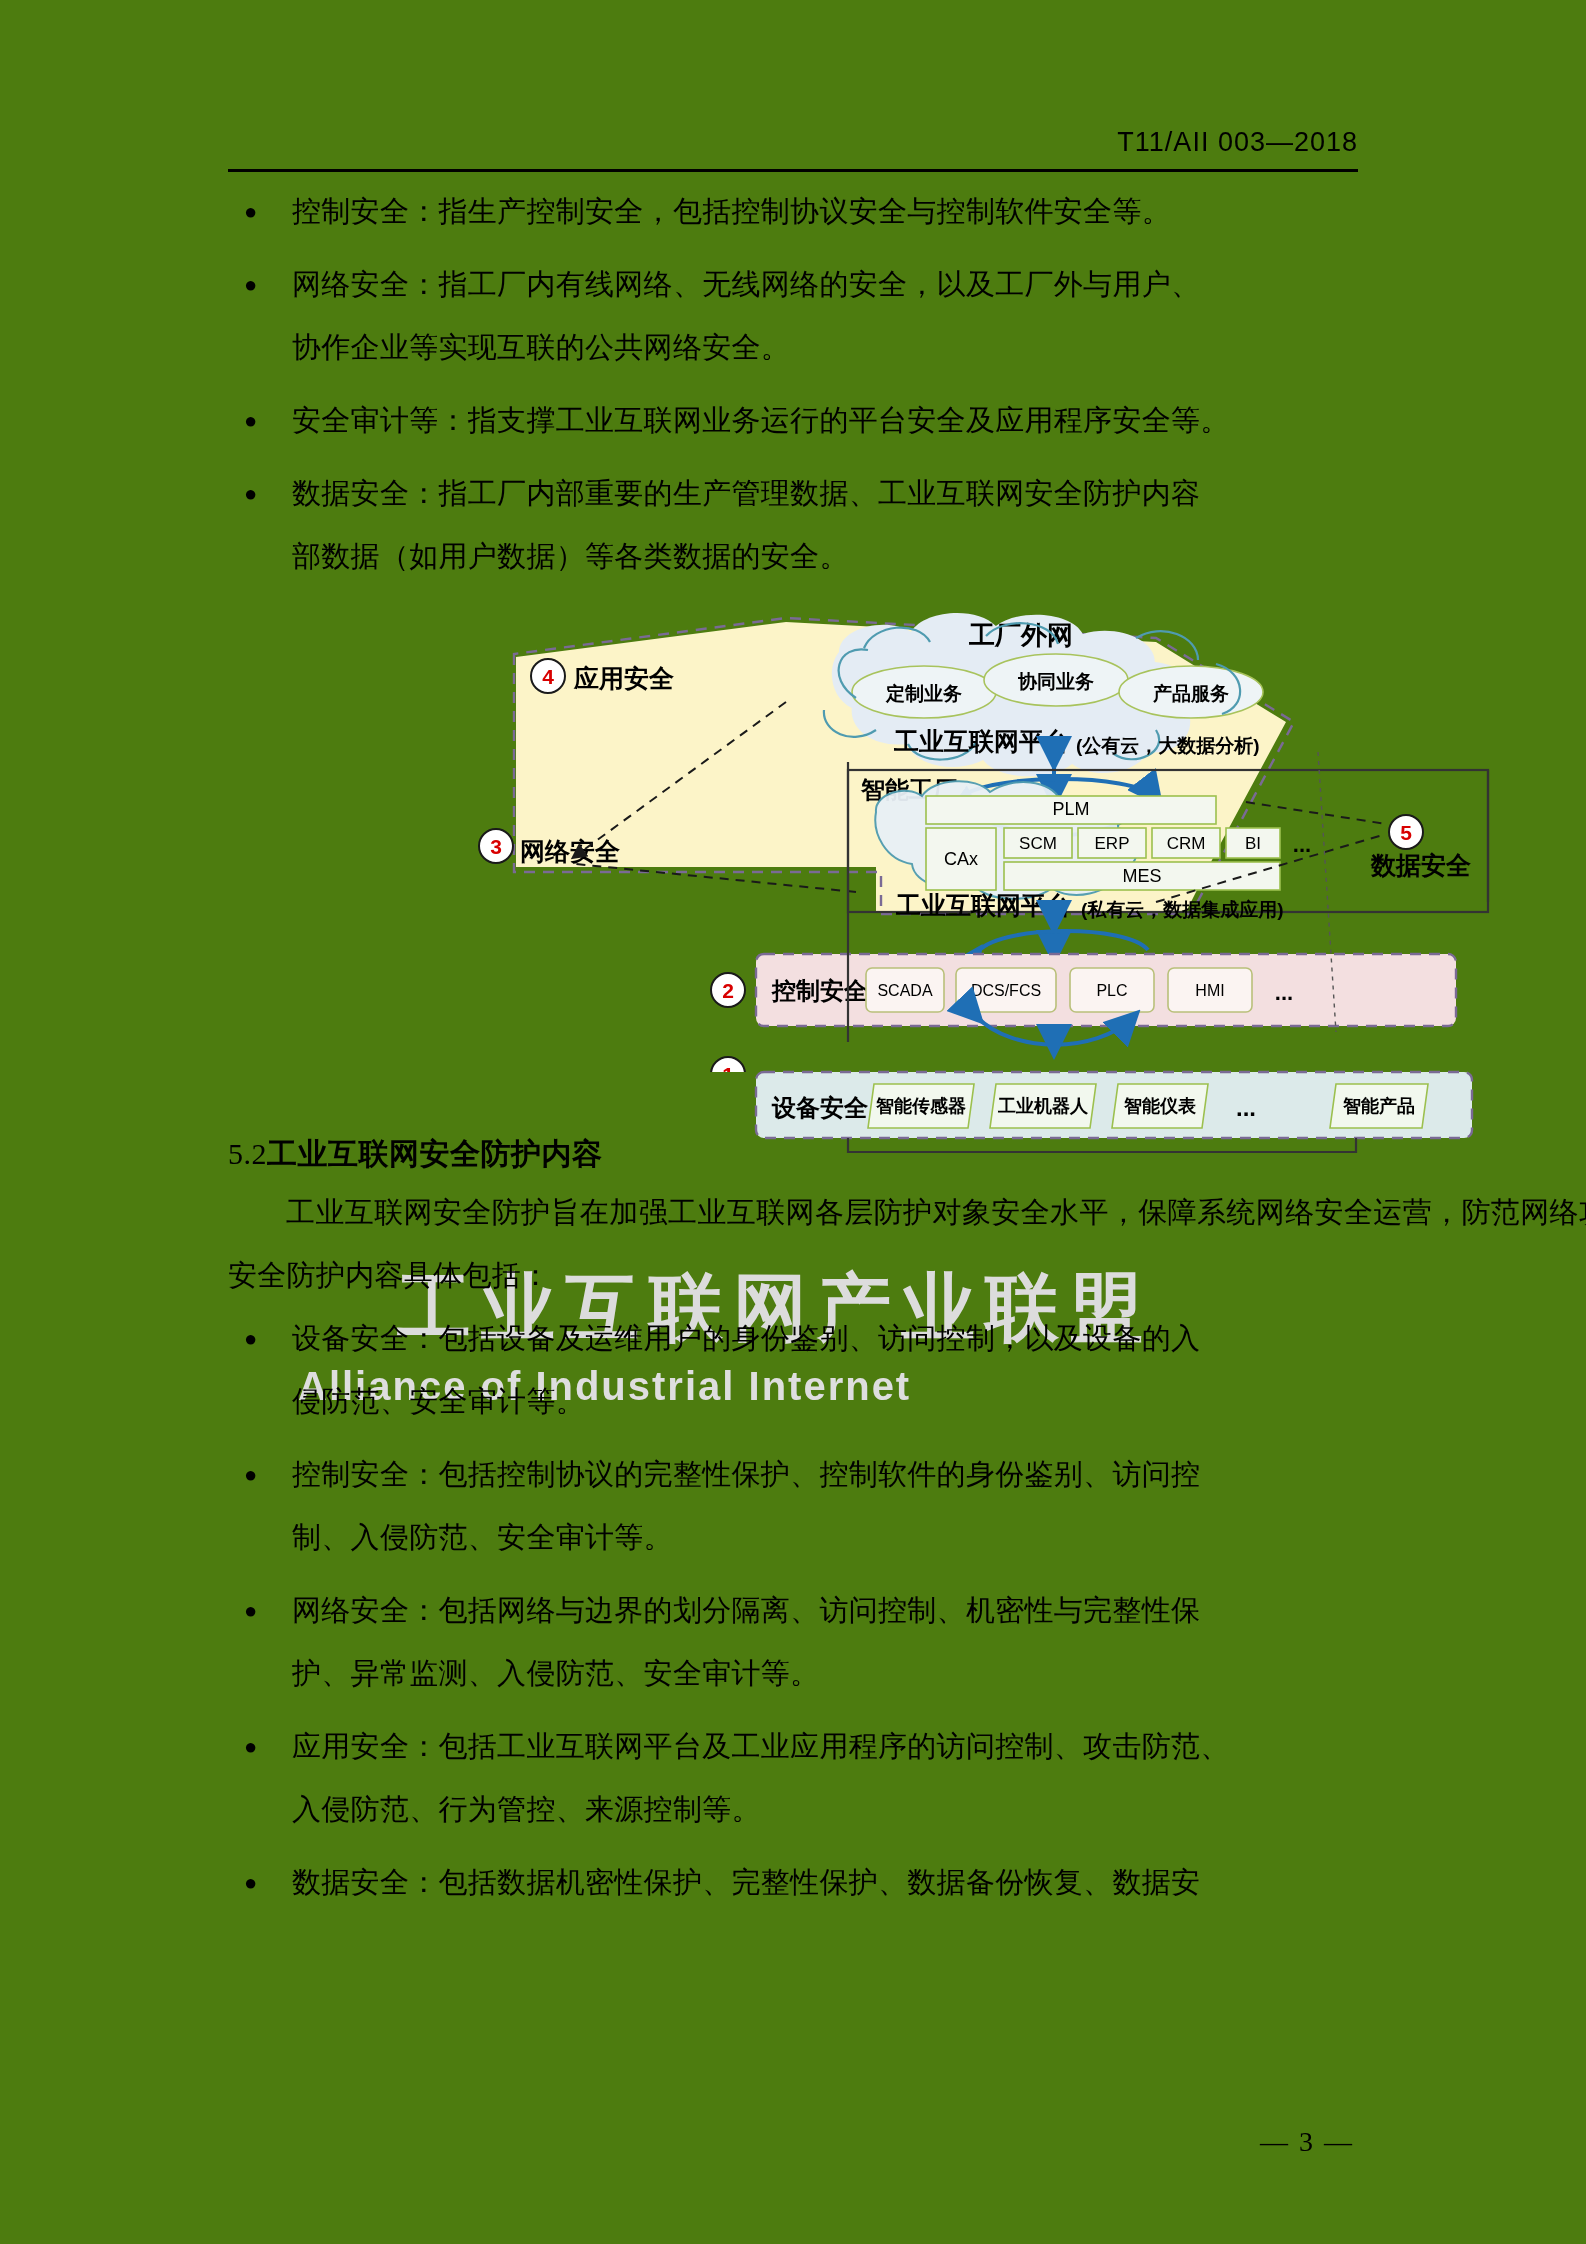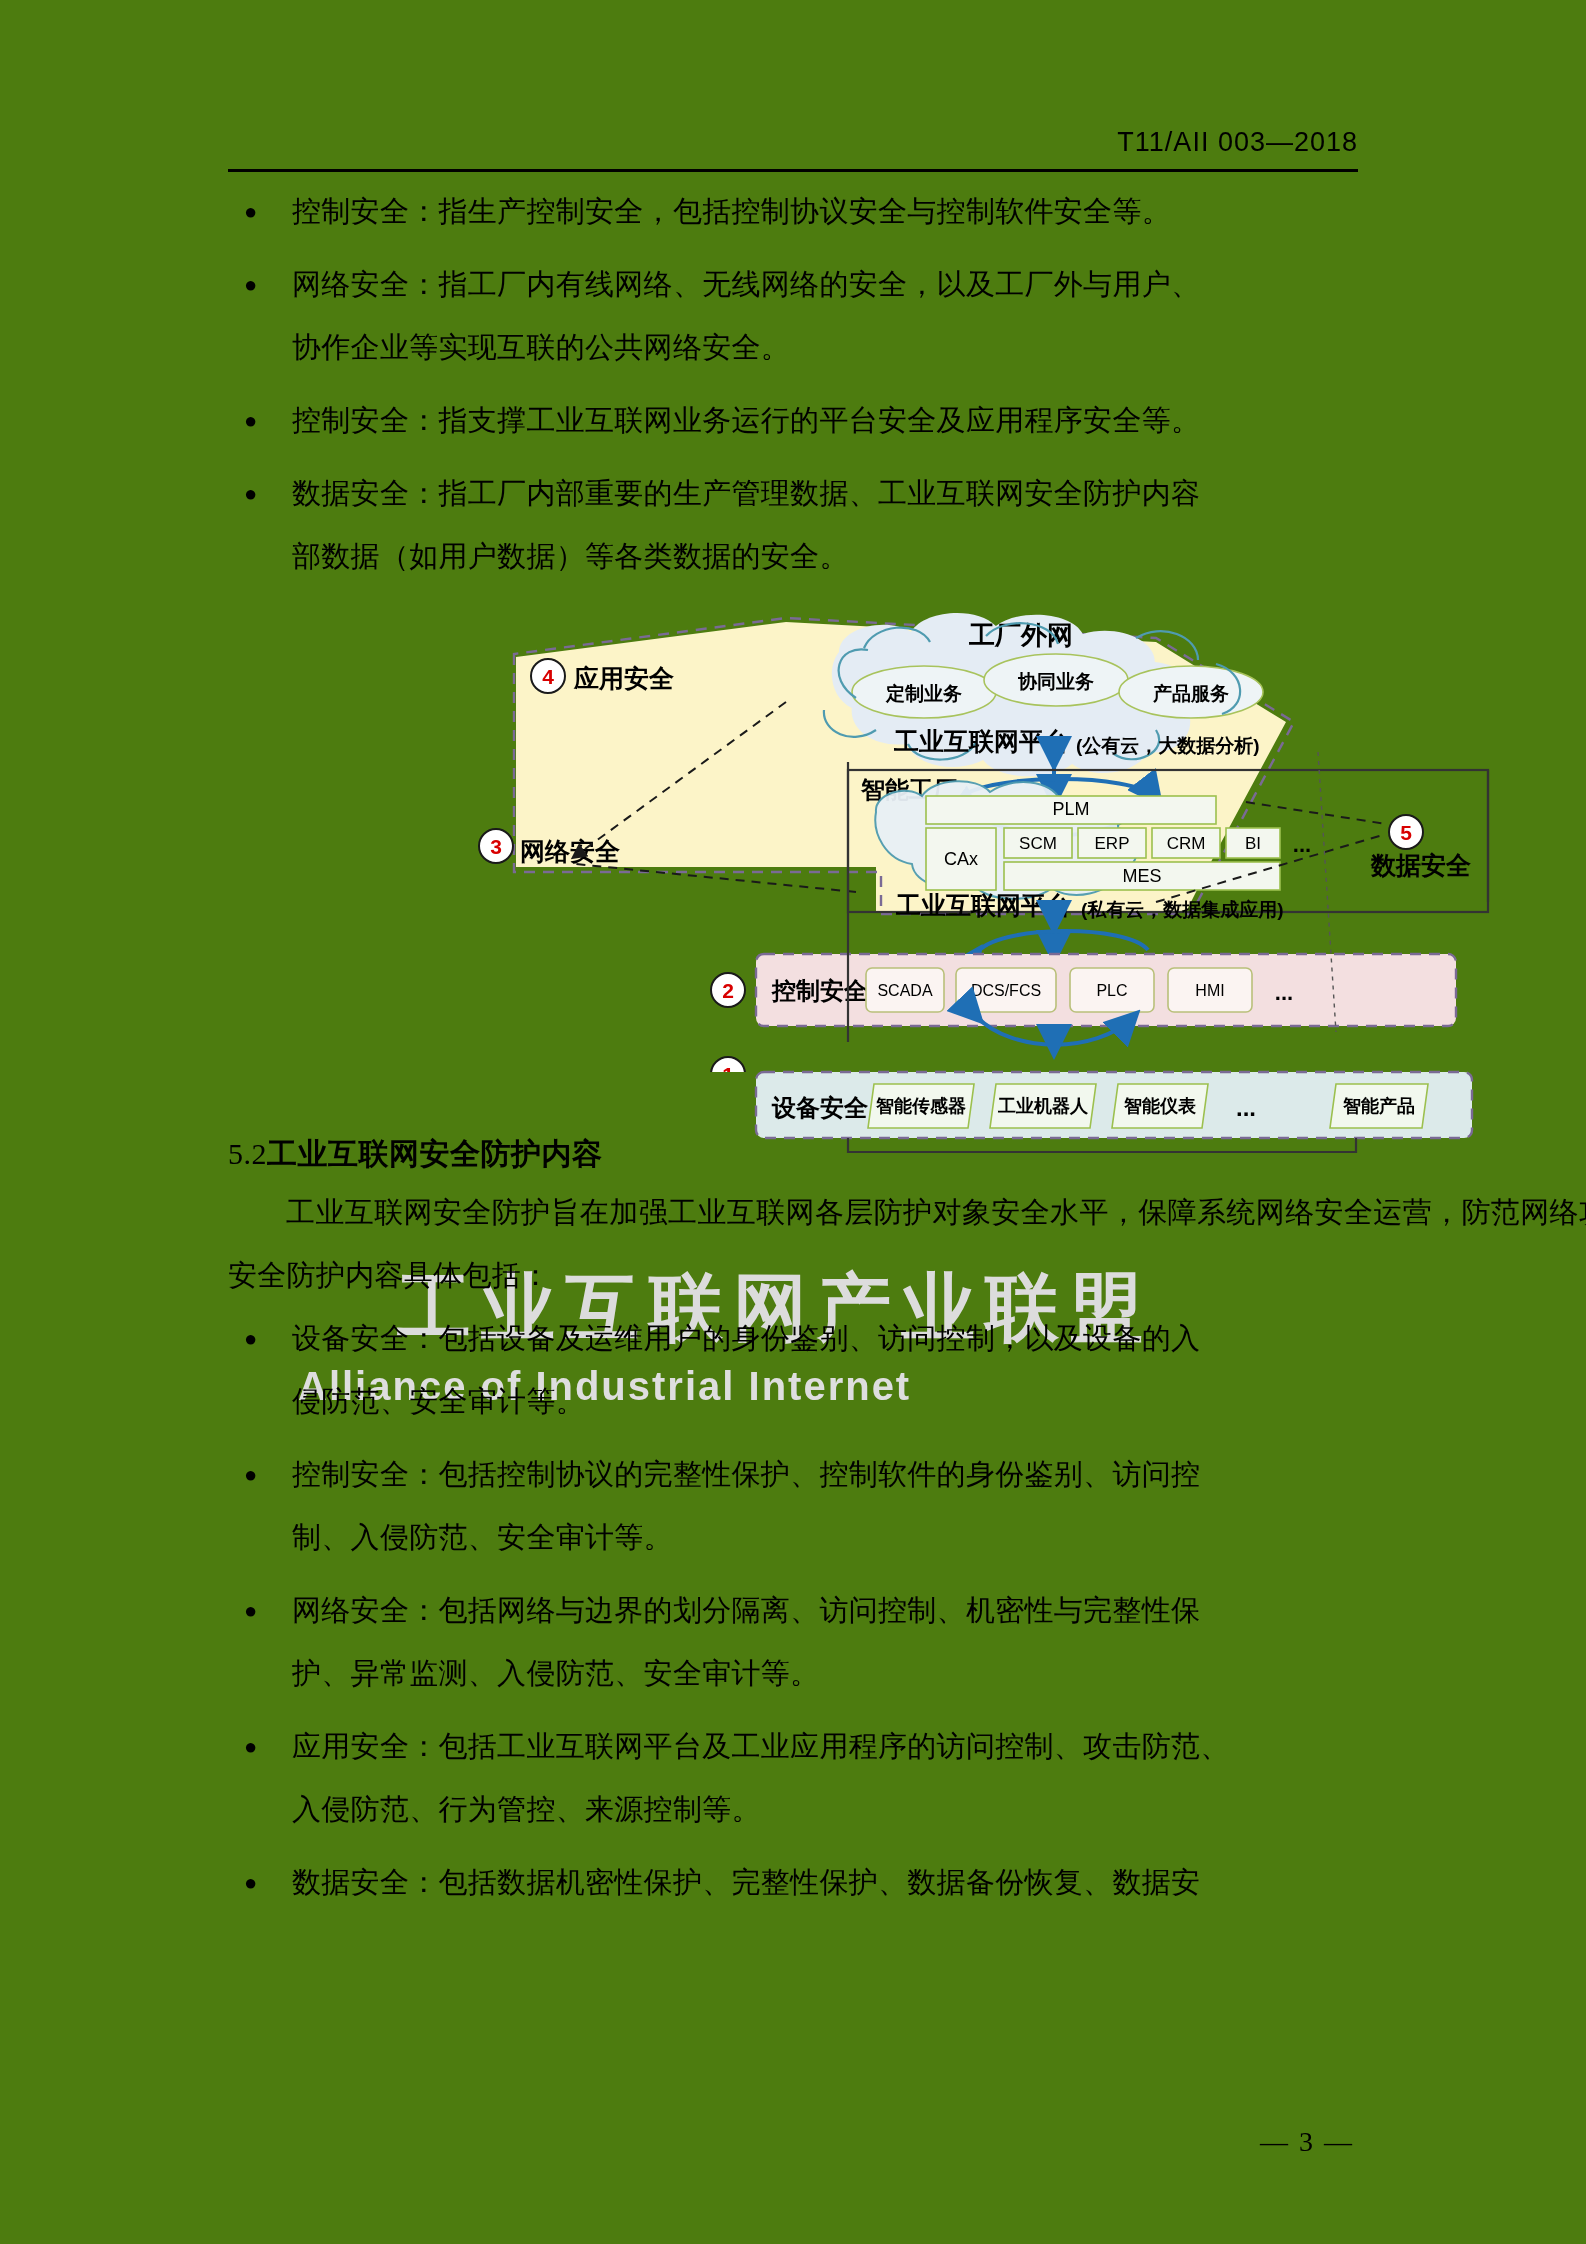--- a/index.html
+++ b/index.html
@@ -189,21 +189,21 @@
 
     <ul class="bullet-list">
       <li class="bullet-item">
         <span>控制安全：指生产控制安全，包括控制协议安全与控制软件安全等。</span>
       </li>
       <li class="bullet-item">
         <span>网络安全：指工厂内有线网络、无线网络的安全，以及工厂外与用户、</span>
         <span class="indent2">协作企业等实现互联的公共网络安全。</span>
       </li>
       <li class="bullet-item">
-        <span>控制安全：指支撑工业互联网业务运行的平台安全及应用程序安全等。</span>
+        <span>安全审计等：指支撑工业互联网业务运行的平台安全及应用程序安全等。</span>
       </li>
       <li class="bullet-item">
         <span>数据安全：指工厂内部重要的生产管理数据、工业互联网安全防护内容</span>
         <span class="indent2">部数据（如用户数据）等各类数据的安全。</span>
       </li>
     </ul>
 
     <div class="figure">
       <svg width="1130" height="470" viewBox="0 0 1130 470" xmlns="http://www.w3.org/2000/svg">
         <defs>

